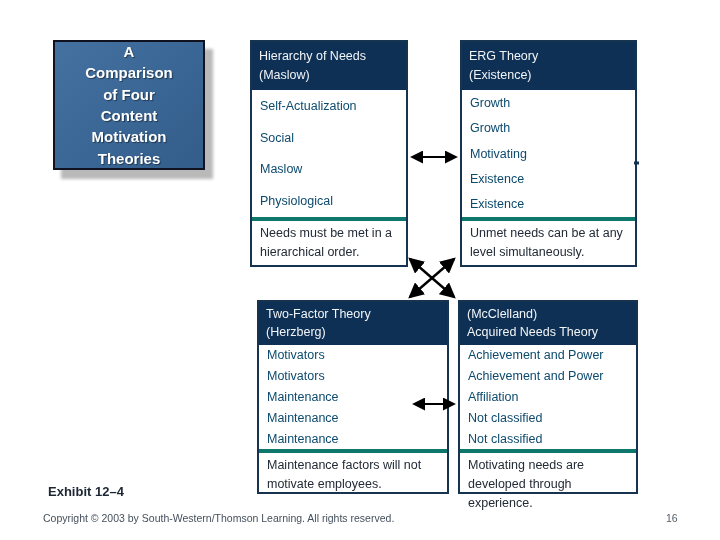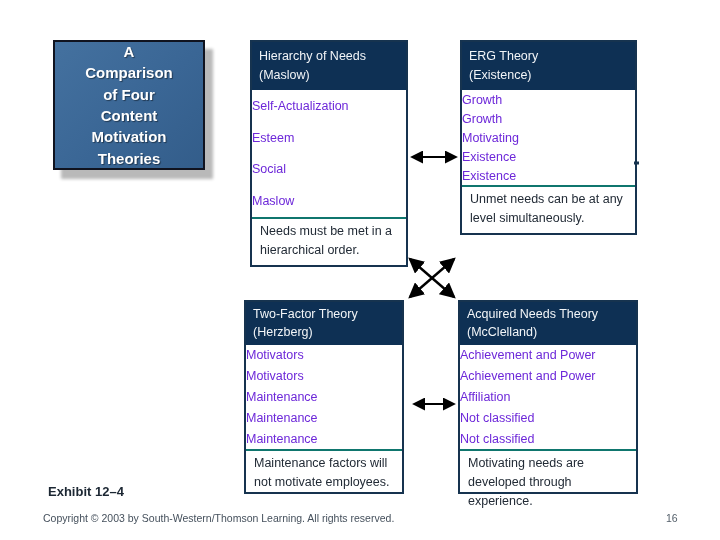--- a/index.html
+++ b/index.html
@@ -31,45 +31,46 @@
 
   
   .theory-table{
     position:absolute;
     background:#ffffff;
     border:2px solid #16334f;
     box-sizing:border-box;
     display:flex;flex-direction:column;
   }
   .t1{left:250px;top:40px;width:158px;height:227px;}
-  .t2{left:460px;top:40px;width:177px;height:195px;}
-  .t3{left:244px;top:300px;width:160px;height:194px;}
+  .t2{left:460px;top:40px;width:177px;height:227px;}
+  .t3{left:257px;top:300px;width:192px;height:194px;}
   .t4{left:458px;top:300px;width:180px;height:194px;}
 
   .t-header{
     background:#0e3054;
     color:#f2f5f8;
     font-size:12.5px;line-height:1.5;
     padding:5px 7px 4px 7px;
     box-sizing:border-box;
     flex:0 0 auto;
   }
   .top .t-header{height:48px;}
   .bottom .t-header{height:43px;line-height:1.4;padding-top:4px;}
 
   .t-rows{flex:1 1 auto;display:flex;flex-direction:column;}
   .t-row{
     flex:1 1 0;
     display:flex;align-items:center;
-    font-size:12.5px;color:#6d28d9;
+    padding-left:8px;
+    font-size:12.5px;color:#0c4a6e;
     white-space:nowrap;
   }
   .t-note{
     flex:0 0 auto;
-    border-top:2px solid #0f766e;
+    border-top:4px solid #0f766e;
     padding:3px 8px 2px 8px;
     box-sizing:border-box;
     font-size:12.5px;line-height:1.5;color:#222b36;
   }
   .top .t-note{height:48px;}
   .bottom .t-note{height:43px;}
 
   
   svg.arrows{
     position:absolute;left:0;top:0;width:720px;height:540px;
@@ -99,23 +100,23 @@
     <span>A Comparison of Four Content Motivation Theories</span>
   </div>
 
   <div class="theory-table top t1">
     <div class="t-header">
       <div>Hierarchy of Needs</div>
       <div>(Maslow)</div>
     </div>
     <div class="t-rows">
       <div class="t-row">Self-Actualization</div>
-      <div class="t-row">Esteem</div>
       <div class="t-row">Social</div>
       <div class="t-row">Maslow</div>
+      <div class="t-row">Physiological</div>
     </div>
     <div class="t-note">Needs must be met in a hierarchical order.</div>
   </div>
 
   <div class="theory-table top t2">
     <div class="t-header">
       <div>ERG Theory</div>
       <div>(Existence)</div>
     </div>
     <div class="t-rows">
@@ -138,22 +139,22 @@
       <div class="t-row">Motivators</div>
       <div class="t-row">Maintenance</div>
       <div class="t-row">Maintenance</div>
       <div class="t-row">Maintenance</div>
     </div>
     <div class="t-note">Maintenance factors will not motivate employees.</div>
   </div>
 
   <div class="theory-table bottom t4">
     <div class="t-header">
+      <div>(McClelland)</div>
       <div>Acquired Needs Theory</div>
-      <div>(McClelland)</div>
     </div>
     <div class="t-rows">
       <div class="t-row">Achievement and Power</div>
       <div class="t-row">Achievement and Power</div>
       <div class="t-row">Affiliation</div>
       <div class="t-row">Not classified</div>
       <div class="t-row">Not classified</div>
     </div>
     <div class="t-note">Motivating needs are developed through experience.</div>
   </div>

